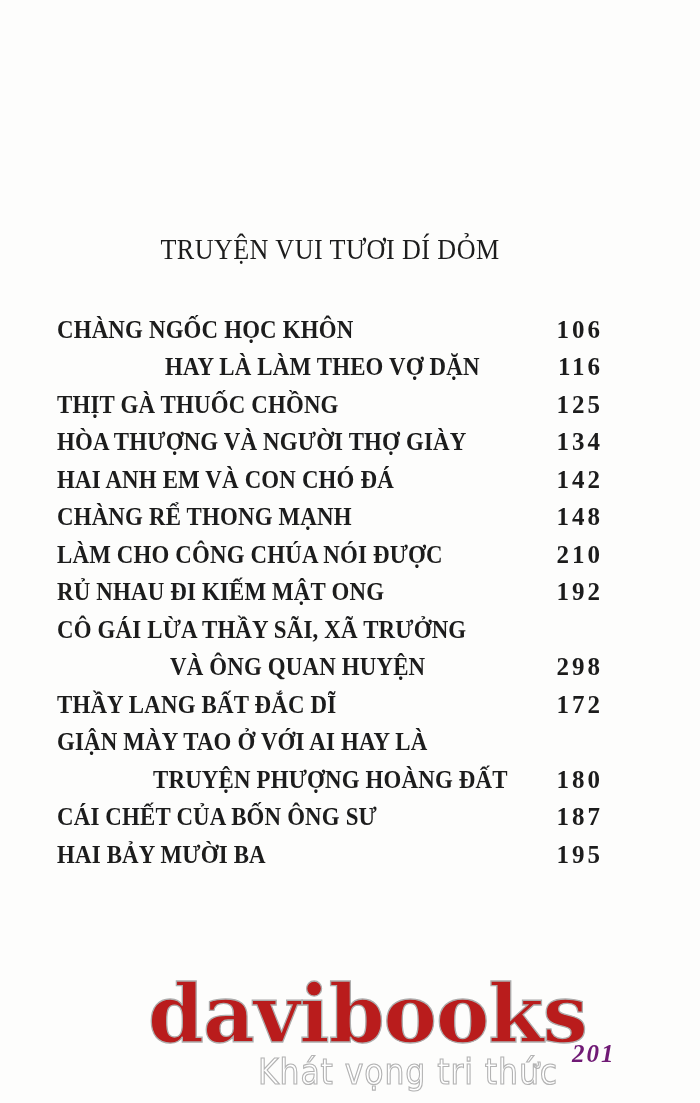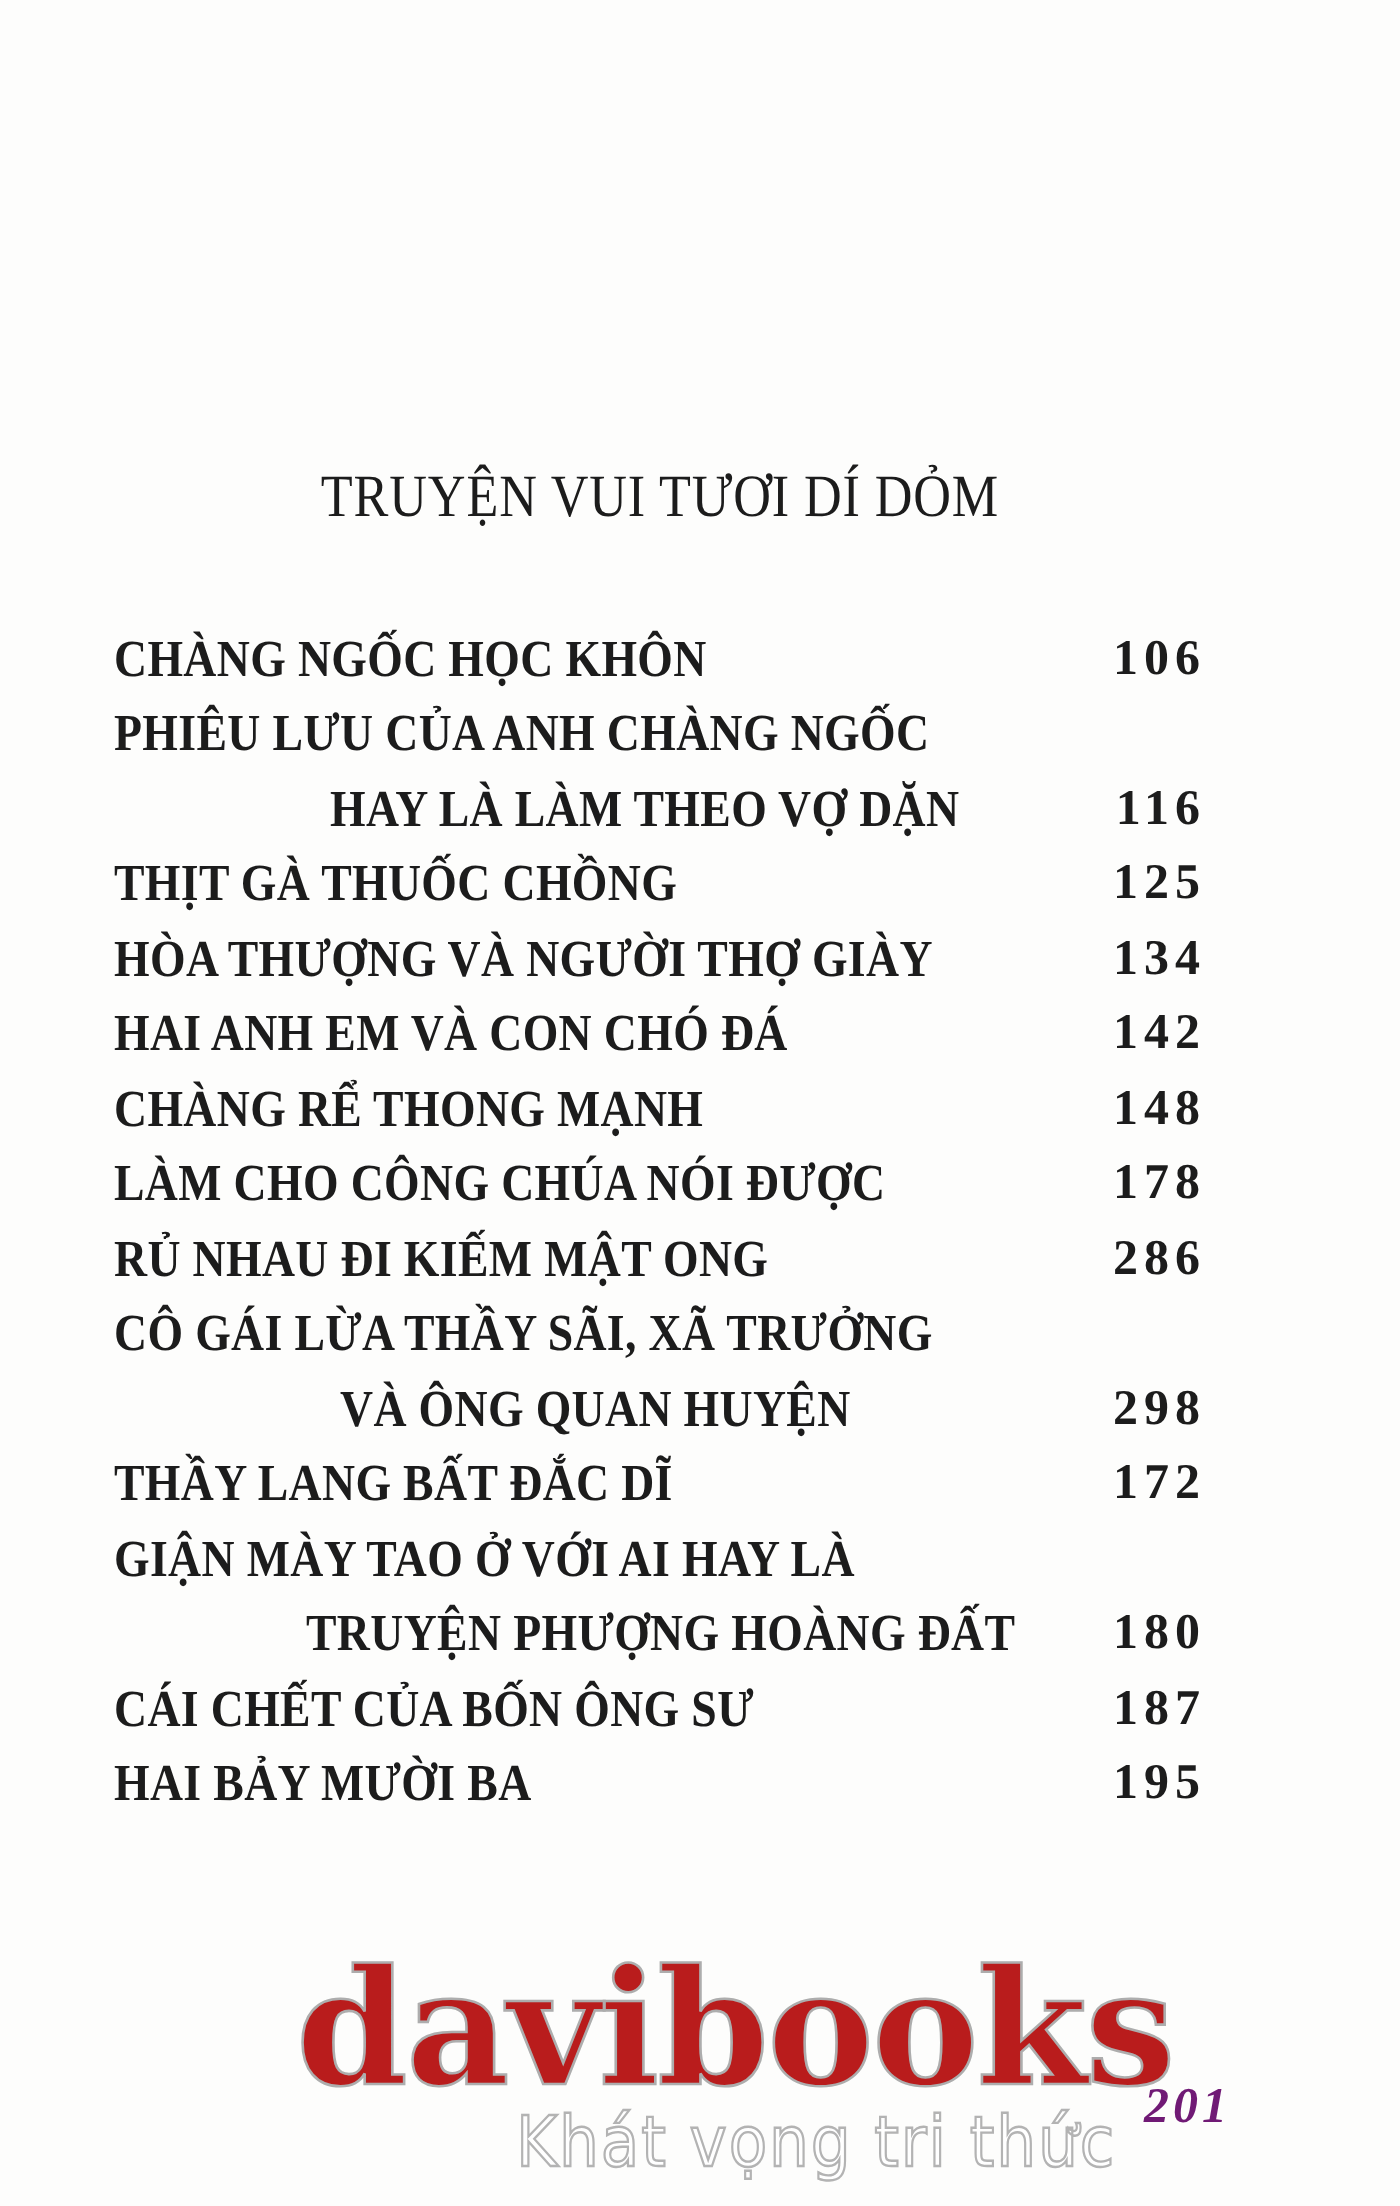--- a/index.html
+++ b/index.html
@@ -93,24 +93,20 @@
 
 <div class="sheet">
 
   <h1 class="title">TRUYỆN VUI TƯƠI DÍ DỎM</h1>
 
   <div class="toc">
     <div class="toc-row">
       <span class="toc-text">CHÀNG NGỐC HỌC KHÔN</span>
       <span class="toc-page">106</span>
     </div>
-    <div class="toc-row">
-      <span class="toc-text">PHIÊU LƯU CỦA ANH CHÀNG NGỐC</span>
-      <span class="toc-page"></span>
-    </div>
     <div class="toc-row ind-a">
       <span class="toc-text">HAY LÀ LÀM THEO VỢ DẶN</span>
       <span class="toc-page">116</span>
     </div>
     <div class="toc-row">
       <span class="toc-text">THỊT GÀ THUỐC CHỒNG</span>
       <span class="toc-page">125</span>
     </div>
     <div class="toc-row">
       <span class="toc-text">HÒA THƯỢNG VÀ NGƯỜI THỢ GIÀY</span>
@@ -119,25 +115,25 @@
     <div class="toc-row">
       <span class="toc-text">HAI ANH EM VÀ CON CHÓ ĐÁ</span>
       <span class="toc-page">142</span>
     </div>
     <div class="toc-row">
       <span class="toc-text">CHÀNG RỂ THONG MẠNH</span>
       <span class="toc-page">148</span>
     </div>
     <div class="toc-row">
       <span class="toc-text">LÀM CHO CÔNG CHÚA NÓI ĐƯỢC</span>
-      <span class="toc-page">178</span>
+      <span class="toc-page">210</span>
     </div>
     <div class="toc-row">
       <span class="toc-text">RỦ NHAU ĐI KIẾM MẬT ONG</span>
-      <span class="toc-page">286</span>
+      <span class="toc-page">192</span>
     </div>
     <div class="toc-row">
       <span class="toc-text">CÔ GÁI LỪA THẦY SÃI, XÃ TRƯỞNG</span>
       <span class="toc-page"></span>
     </div>
     <div class="toc-row ind-b">
       <span class="toc-text">VÀ ÔNG QUAN HUYỆN</span>
       <span class="toc-page">298</span>
     </div>
     <div class="toc-row">

